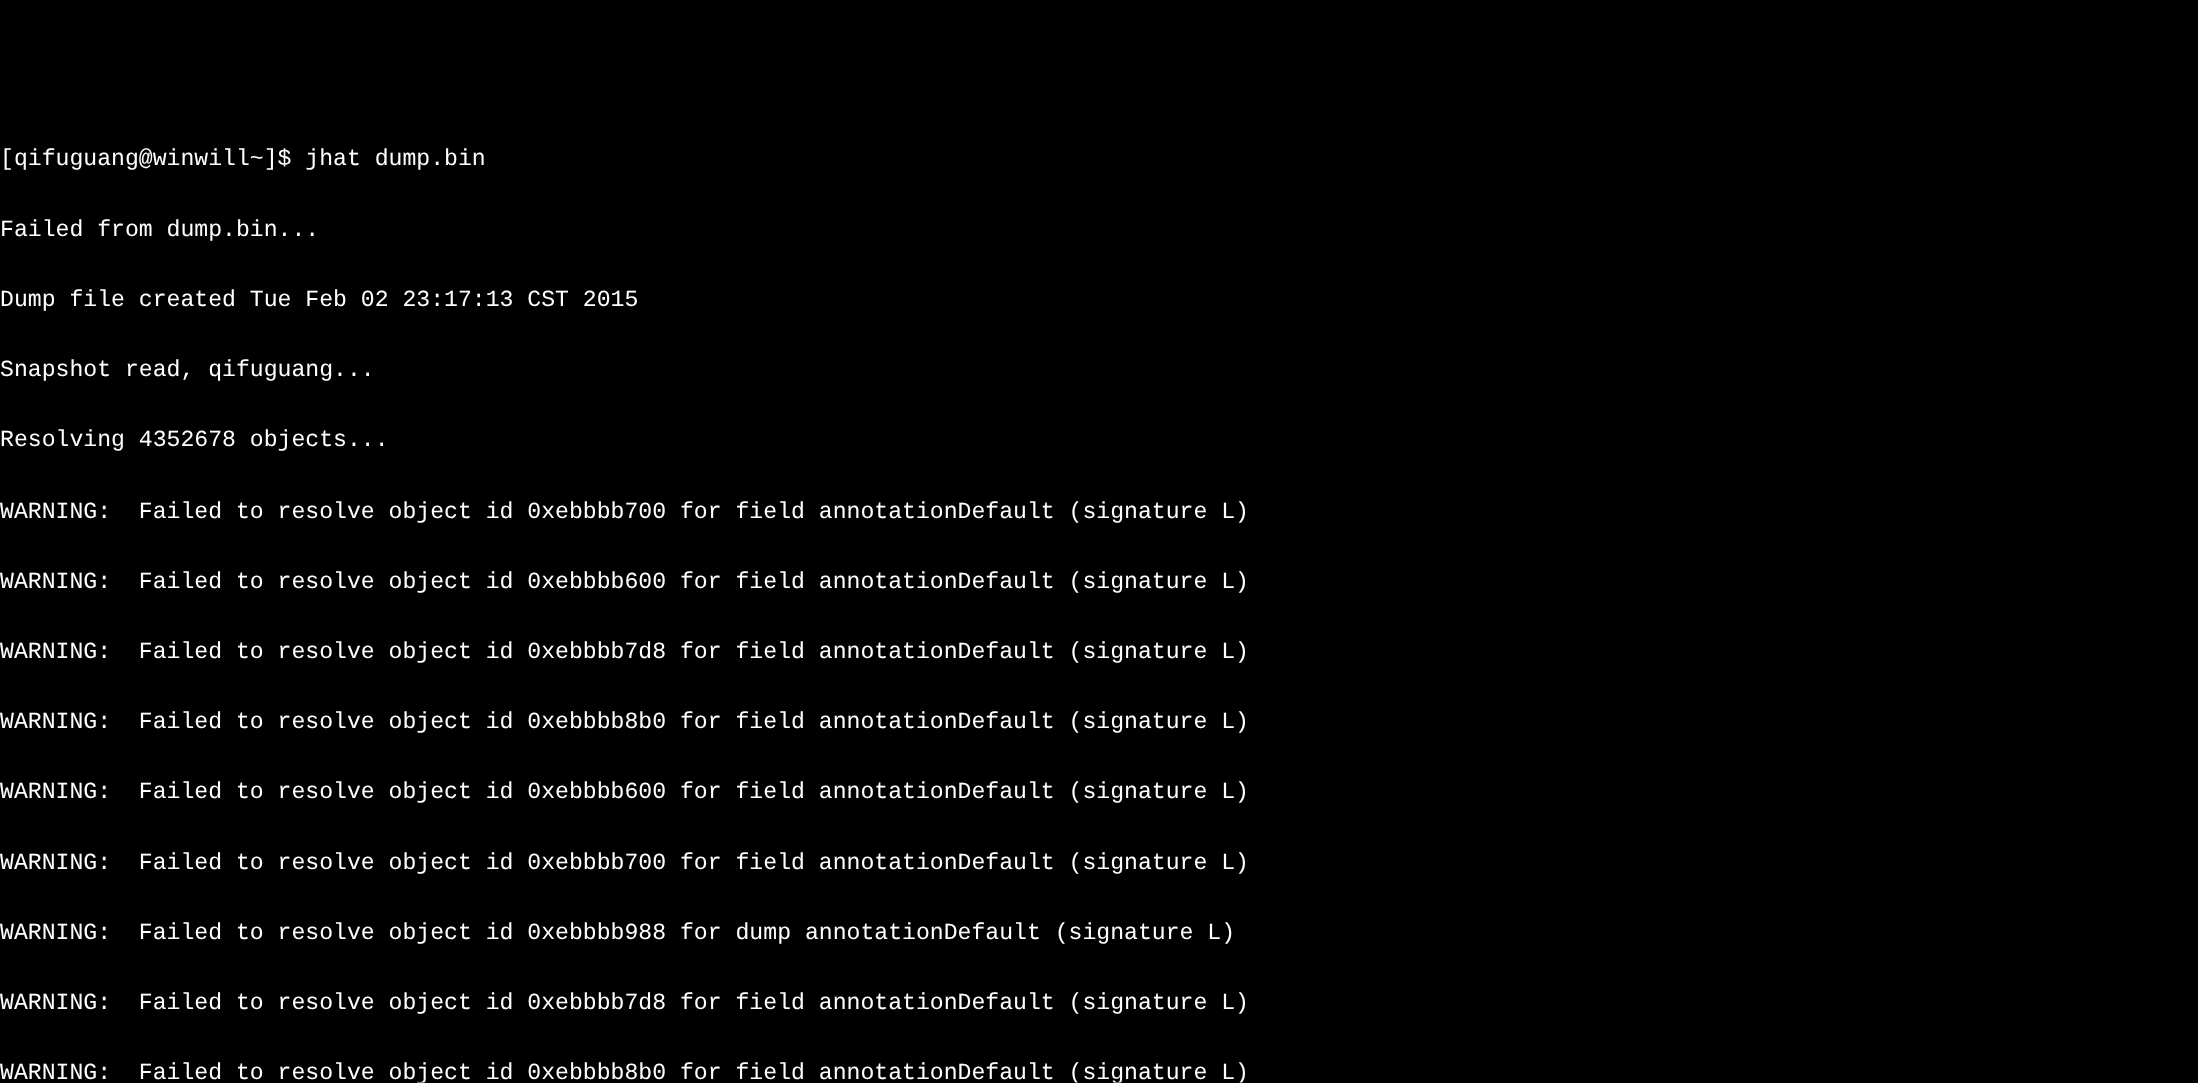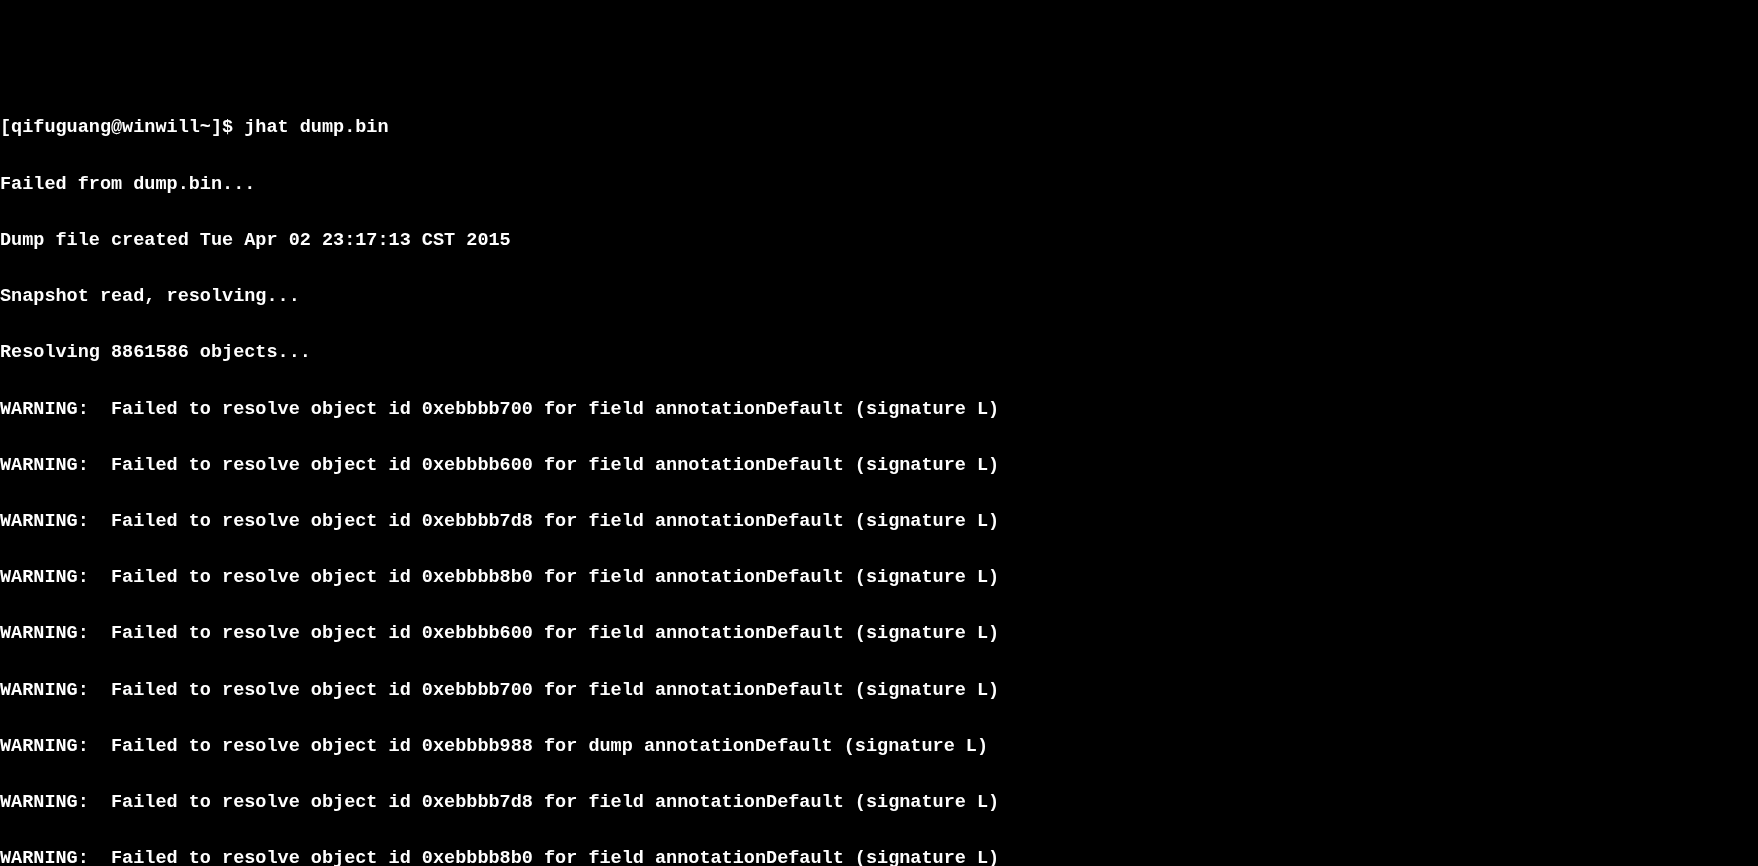--- a/index.html
+++ b/index.html
@@ -14,33 +14,32 @@
       font-size: 18.5px;
       line-height: 1.52;
       padding: 2px 0;
       white-space: pre;
       overflow: hidden;
       width: 1758px;
       height: 866px;
     }
     .line {
       display: block;
-      font-weight: bold;
     }
   </style>
 </head>
 <body>
 
 
 
 <span class="line"><span>[qifuguang@winwill~]$ </span><span>jhat dump.bin</span></span>
 <span class="line">Failed from dump.bin...</span>
-<span class="line">Dump file created Tue Apr 02 23:17:13 CST 2015</span>
-<span class="line">Snapshot read, resolving...</span>
-<span class="line">Resolving 8861586 objects...</span>
+<span class="line">Dump file created Tue Feb 02 23:17:13 CST 2015</span>
+<span class="line">Snapshot read, qifuguang...</span>
+<span class="line">Resolving 4352678 objects...</span>
 <span class="line">WARNING:  Failed to resolve object id 0xebbbb700 for field annotationDefault (signature L)</span>
 <span class="line">WARNING:  Failed to resolve object id 0xebbbb600 for field annotationDefault (signature L)</span>
 <span class="line">WARNING:  Failed to resolve object id 0xebbbb7d8 for field annotationDefault (signature L)</span>
 <span class="line">WARNING:  Failed to resolve object id 0xebbbb8b0 for field annotationDefault (signature L)</span>
 <span class="line">WARNING:  Failed to resolve object id 0xebbbb600 for field annotationDefault (signature L)</span>
 <span class="line">WARNING:  Failed to resolve object id 0xebbbb700 for field annotationDefault (signature L)</span>
 <span class="line">WARNING:  Failed to resolve object id 0xebbbb988 for dump annotationDefault (signature L)</span>
 <span class="line">WARNING:  Failed to resolve object id 0xebbbb7d8 for field annotationDefault (signature L)</span>
 <span class="line">WARNING:  Failed to resolve object id 0xebbbb8b0 for field annotationDefault (signature L)</span>
 

